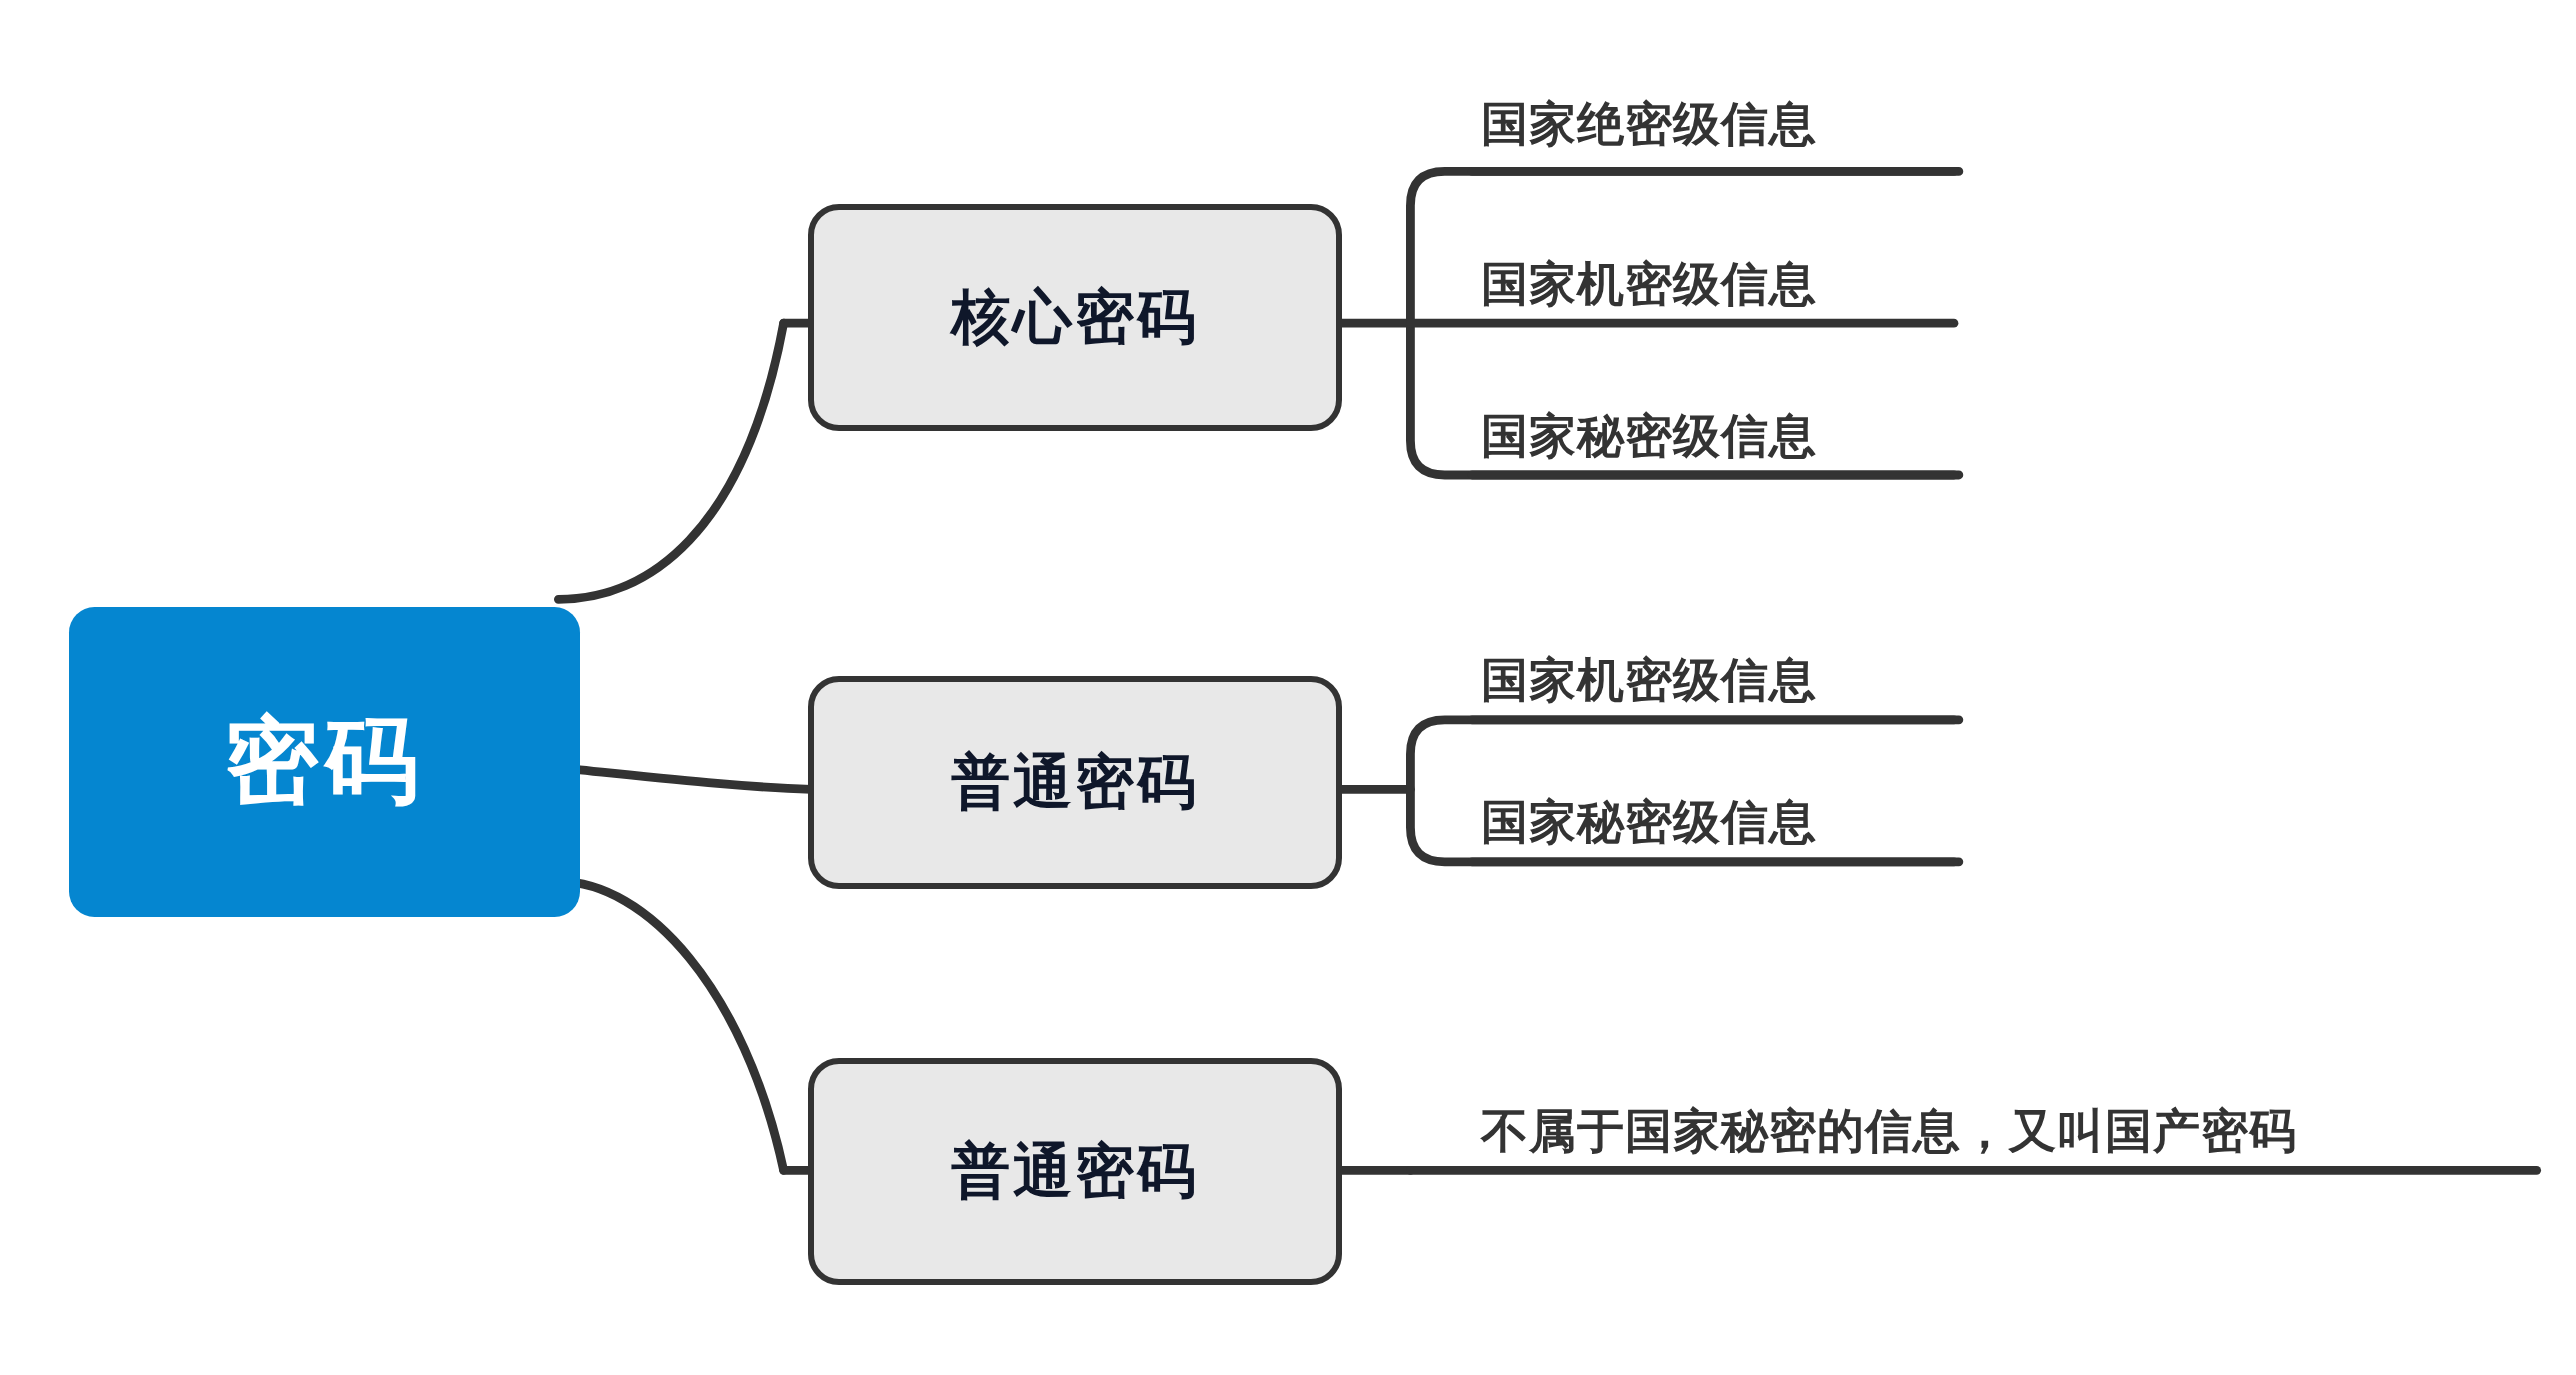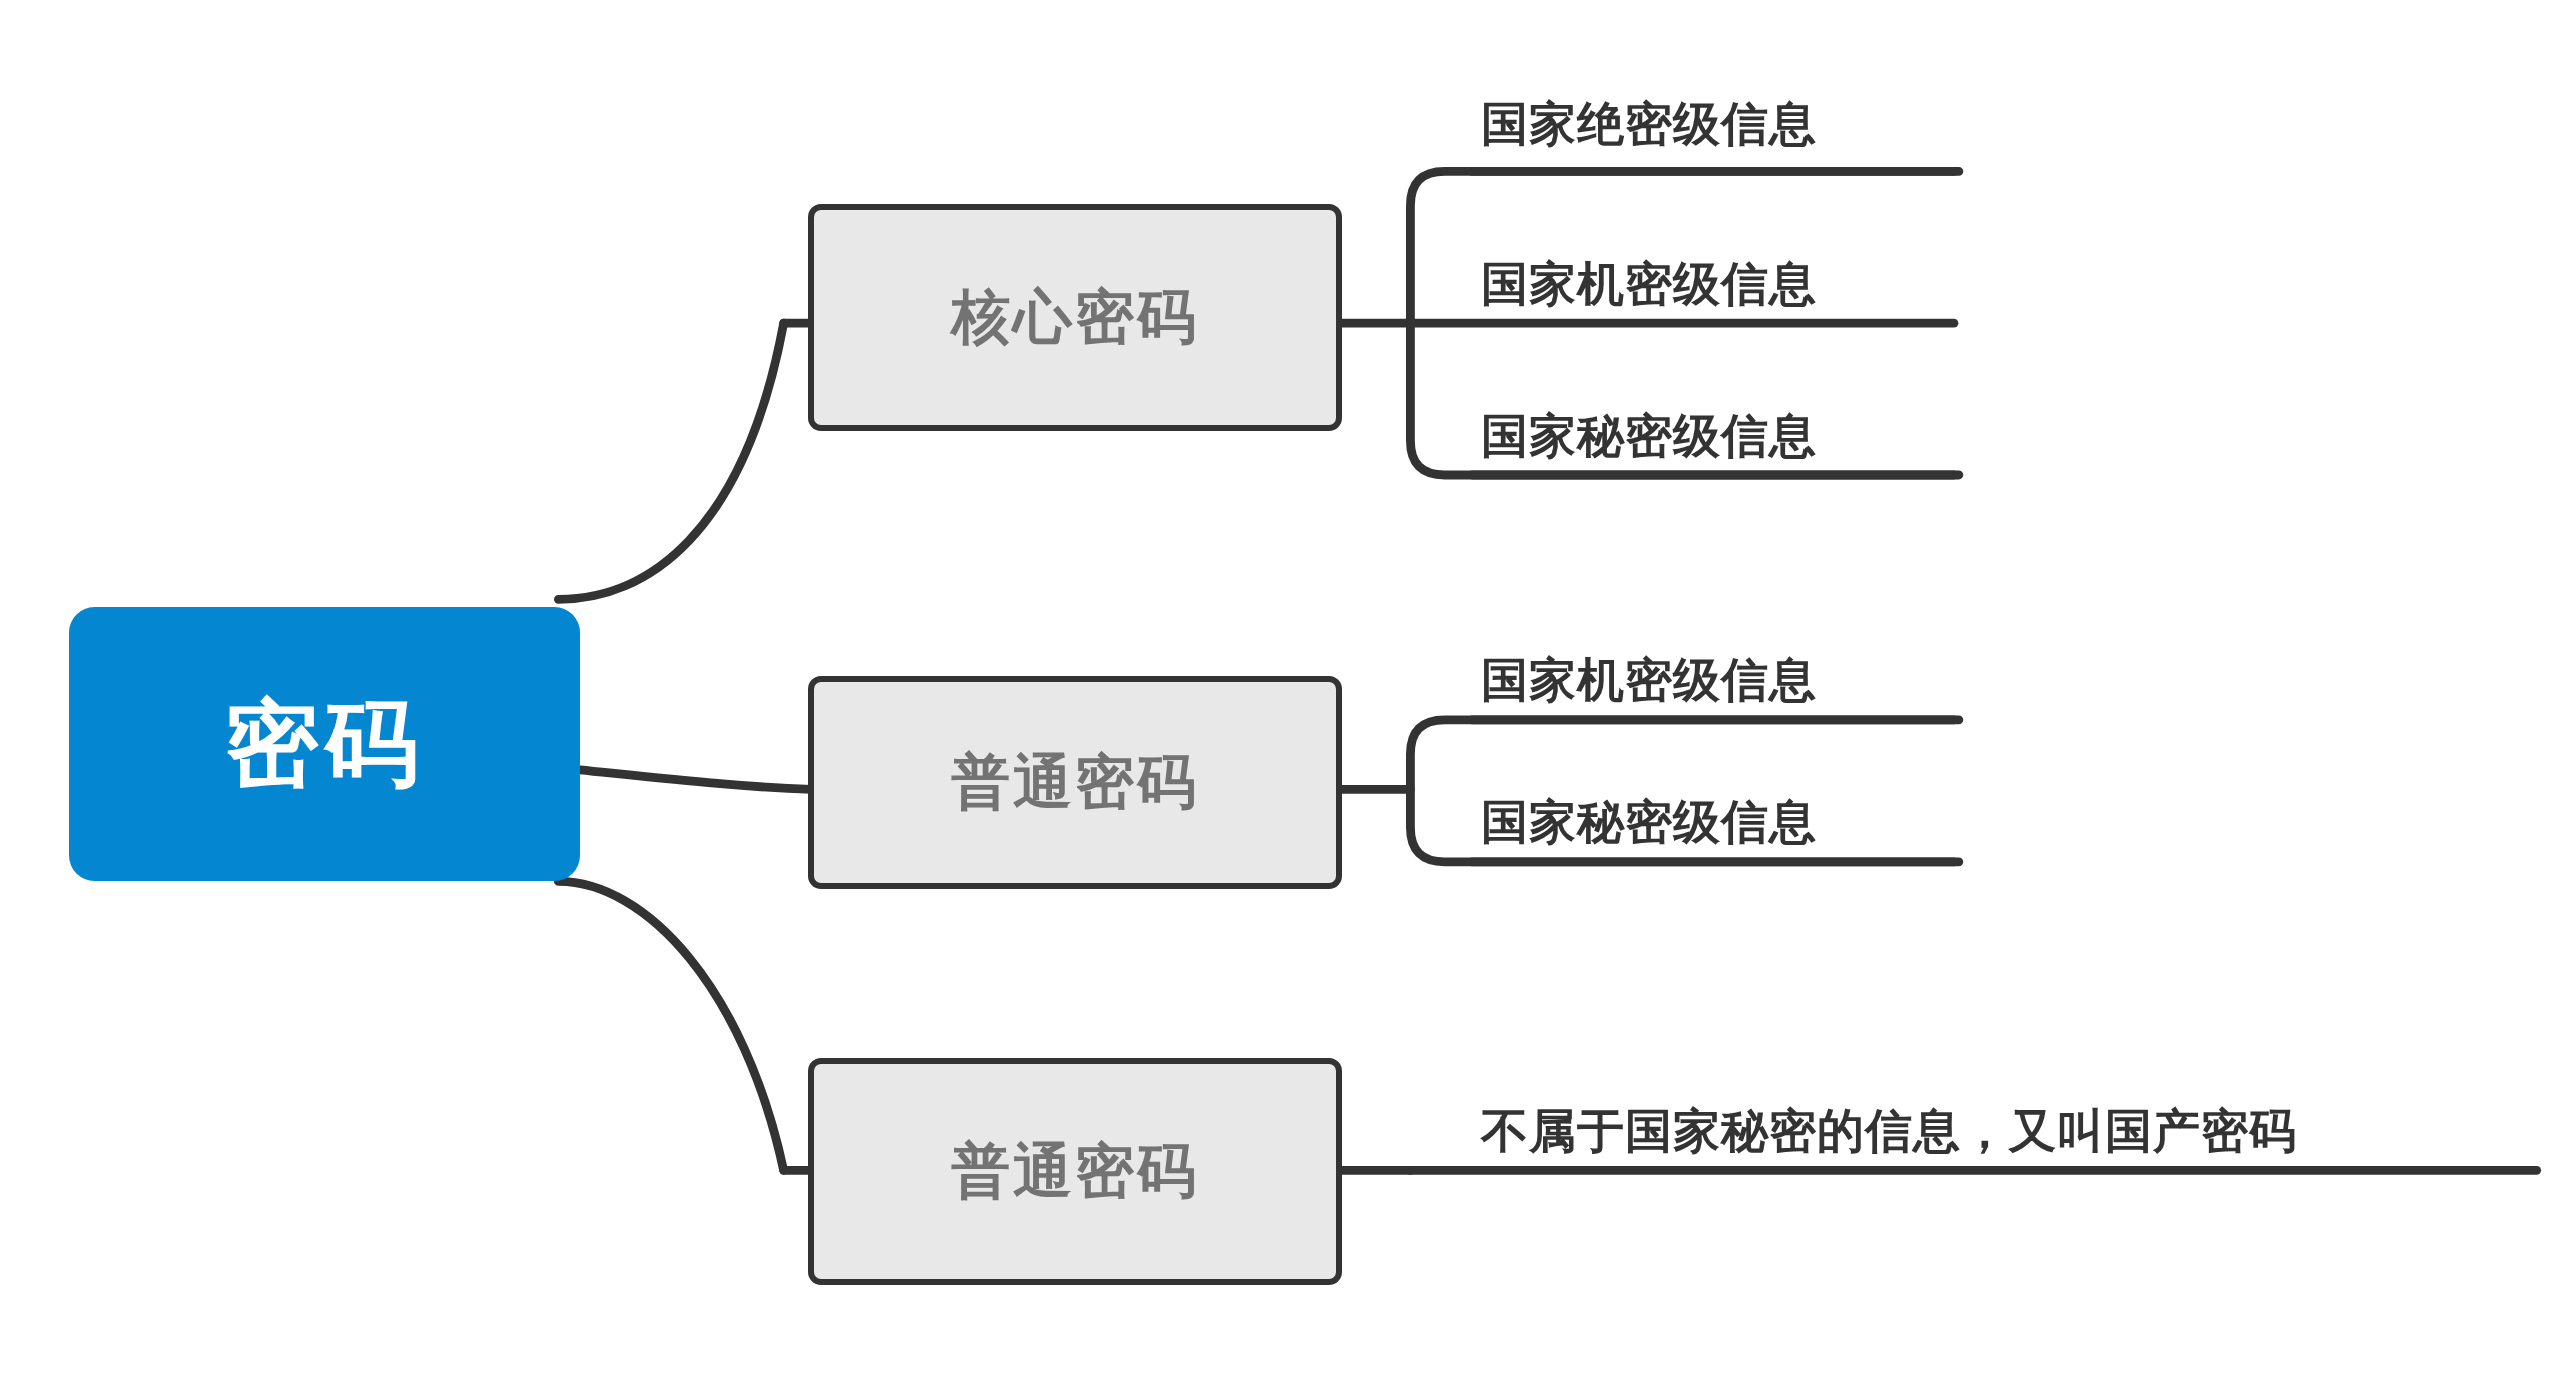--- a/index.html
+++ b/index.html
@@ -38,23 +38,23 @@
   .node-root {
     background: #0586D0;
     color: #ffffff;
     border-radius: 25.5px;
     font-weight: bold;
     font-size: 94px;
     letter-spacing: 5.9px;
   }
   .node-branch {
     background: #E8E8E8;
-    color: #737373;
+    color: #0f172a;
     border: 6.9px solid #333333;
-    border-radius: 13px;
+    border-radius: 31px;
     font-weight: bold;
     font-size: 59px;
     letter-spacing: 2.9px;
   }
   .leaf {
     position: absolute;
     box-sizing: border-box;
     color: #333333;
     font-size: 47px;
     font-weight: bold;
@@ -93,21 +93,21 @@
       <path d="M 2000 735 L 1475 735 Q 1440 735 1440 770 L 1440 845 Q 1440 880 1475 880 L 2000 880"></path>
 
       <path d="M 1503 735 L 1995 735"></path>
       <path d="M 1503 880 L 1995 880"></path>
 
       <path d="M 1368 1195 L 1440 1195"></path>
       <path d="M 1440 1195 L 2590 1195"></path>
     </g>
   </svg>
 
-  <div class="node node-root" style="left:69px; top:607px; width:511px; height:274px;">
+  <div class="node node-root" style="left:69px; top:607px; width:511px; height:310px;font-family:Liberation Serif, serif;">
     <span>密码</span>
   </div>
 
   <div class="node node-branch" style="left:808px; top:204px; width:534px; height:227px;">
     <span>核心密码</span>
   </div>
 
   <div class="leaf" style="left:1481px; top:46px; width:480px; height:110px;">
     <span>国家绝密级信息</span>
   </div>

